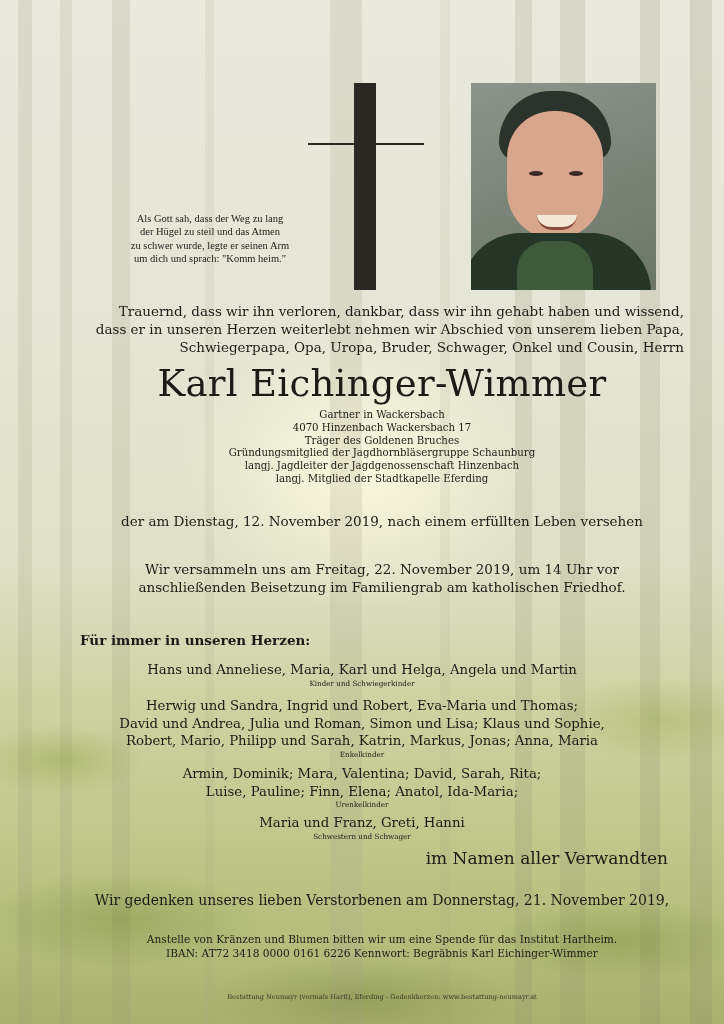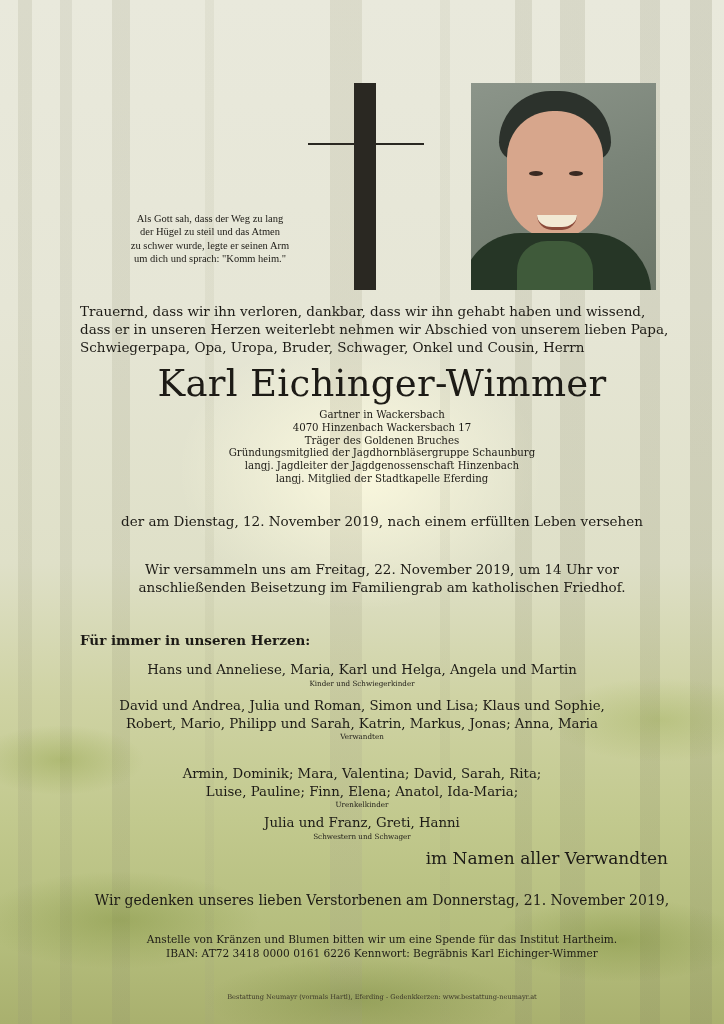--- a/index.html
+++ b/index.html
@@ -56,21 +56,21 @@
   .photo .hair { position: absolute; left: 28px; top: 8px; width: 112px; height: 70px; border-radius: 55px 55px 20px 20px; background: #2c322c; }
   .photo .face { position: absolute; left: 36px; top: 28px; width: 96px; height: 128px; border-radius: 48px 48px 50px 50px; background: #d7a68c; }
   .photo .eye1 { position: absolute; left: 58px; top: 88px; width: 14px; height: 5px; border-radius: 50%; background: #3a2a22; }
   .photo .eye2 { position: absolute; left: 98px; top: 88px; width: 14px; height: 5px; border-radius: 50%; background: #3a2a22; }
   .photo .mouth { position: absolute; left: 66px; top: 132px; width: 40px; height: 12px; border-radius: 0 0 20px 20px; background: #f2e9d4; border-bottom: 3px solid #8a4a3a; }
   .photo .coat { position: absolute; left: -10px; top: 150px; width: 190px; height: 80px; border-radius: 60px 60px 0 0; background: #263626; }
   .photo .sweater { position: absolute; left: 46px; top: 158px; width: 76px; height: 60px; border-radius: 30px 30px 0 0; background: #3f5a3a; }
 
   .intro {
     left: 60px; top: 302px; width: 604px;
-    font-size: 13.5px; line-height: 18px; text-align: left;
+    font-size: 13.5px; line-height: 18px; text-align: right;
   }
   .name {
     left: 40px; top: 362px; width: 644px;
     font-size: 37px; line-height: 44px; text-align: center; letter-spacing: 0.3px;
   }
   .details {
     left: 110px; top: 409px; width: 504px;
     font-size: 10.2px; line-height: 12.8px; text-align: center;
   }
   .death {
@@ -166,37 +166,38 @@
 
 <div class="group g1">
   <div class="names">
     <span class="line">Hans und Anneliese, Maria, Karl und Helga, Angela und Martin</span>
   </div>
   <div class="rel">Kinder und Schwiegerkinder</div>
 </div>
 
 <div class="group g2">
   <div class="names">
+    <span class="line">Herwig und Sandra, Ingrid und Robert, Eva-Maria und Thomas;</span>
     <span class="line">David und Andrea, Julia und Roman, Simon und Lisa; Klaus und Sophie,</span>
     <span class="line">Robert, Mario, Philipp und Sarah, Katrin, Markus, Jonas; Anna, Maria</span>
   </div>
-  <div class="rel">Verwandten</div>
+  <div class="rel">Enkelkinder</div>
 </div>
 
 <div class="group g3">
   <div class="names">
     <span class="line">Armin, Dominik; Mara, Valentina; David, Sarah, Rita;</span>
     <span class="line">Luise, Pauline; Finn, Elena; Anatol, Ida-Maria;</span>
   </div>
   <div class="rel">Urenkelkinder</div>
 </div>
 
 <div class="group g4">
   <div class="names">
-    <span class="line">Julia und Franz, Greti, Hanni</span>
+    <span class="line">Maria und Franz, Greti, Hanni</span>
   </div>
   <div class="rel">Schwestern und Schwager</div>
 </div>
 
 <div class="abs allrel">im Namen aller Verwandten</div>
 
 <div class="abs mass">
   <span class="line">Wir gedenken unseres lieben Verstorbenen am Donnerstag, 21. November 2019,</span>
 </div>
 

